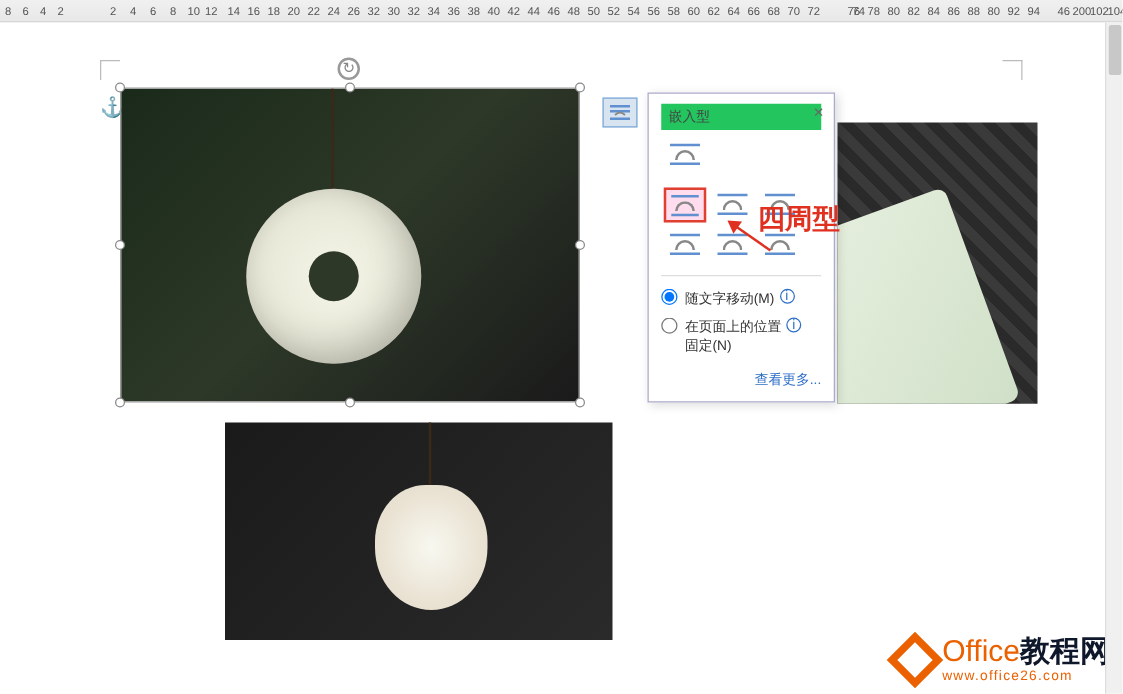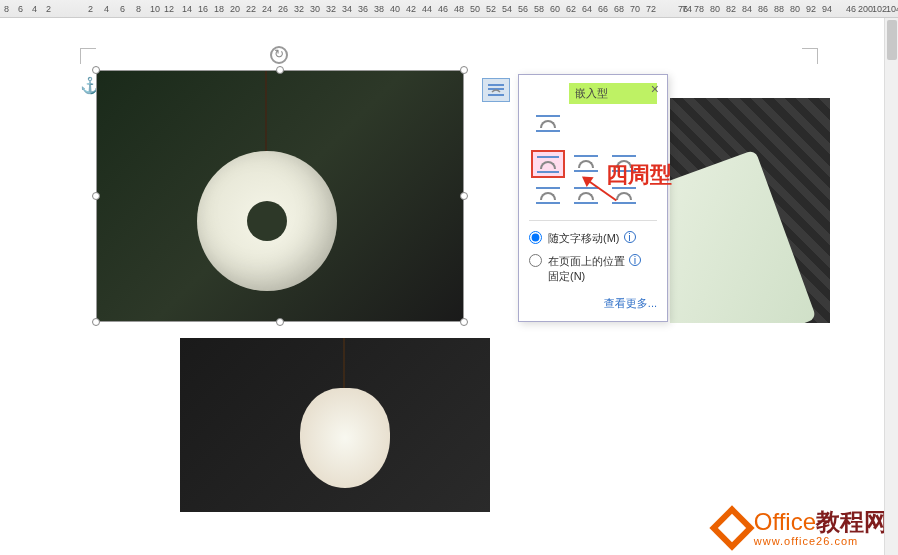--- a/index.html
+++ b/index.html
@@ -185,26 +185,25 @@
     }
     .popup-close {
       position: absolute;
       right: 8px;
       top: 6px;
       cursor: pointer;
       font-size: 14px;
       color: #666;
     }
     .popup-section {
-      background: #bef264;
+      background: #22c55e;
       padding: 3px 6px;
       margin-bottom: 4px;
       font-size: 11px;
       color: #444;
-      margin-left: 40px;
     }
     .wrap-icon {
       display: inline-block;
       width: 34px;
       height: 28px;
       border: 1px solid transparent;
       margin: 2px;
       cursor: pointer;
       position: relative;
     }
@@ -286,21 +285,21 @@
       transform: rotate(45deg);
     }
     .wm-icon::after {
       content: "";
       position: absolute;
       inset: 6px;
       background: #fff;
     }
     .wm-text { display: flex; flex-direction: column; line-height: 1.1; }
     .wm-bold { color: #eb6100; font-size: 24px; font-weight: normal; }
-    .wm-cn { color: #7f1d1d; font-size: 24px; font-weight: bold; }
+    .wm-cn { color: #0f172a; font-size: 24px; font-weight: bold; }
     .wm-url { color: #eb6100; font-size: 11px; letter-spacing: 1px; }
     .scrollbar-v {
       position: absolute;
       right: 0;
       top: 18px;
       width: 14px;
       height: 537px;
       background: #f0f0f0;
       border-left: 1px solid #ddd;
     }

